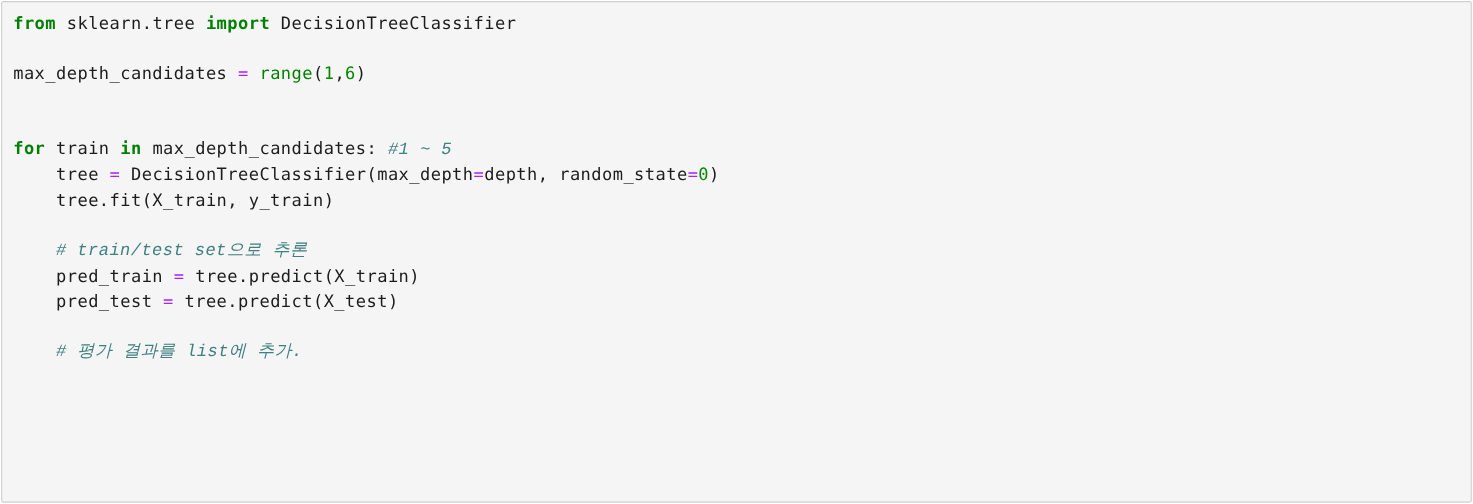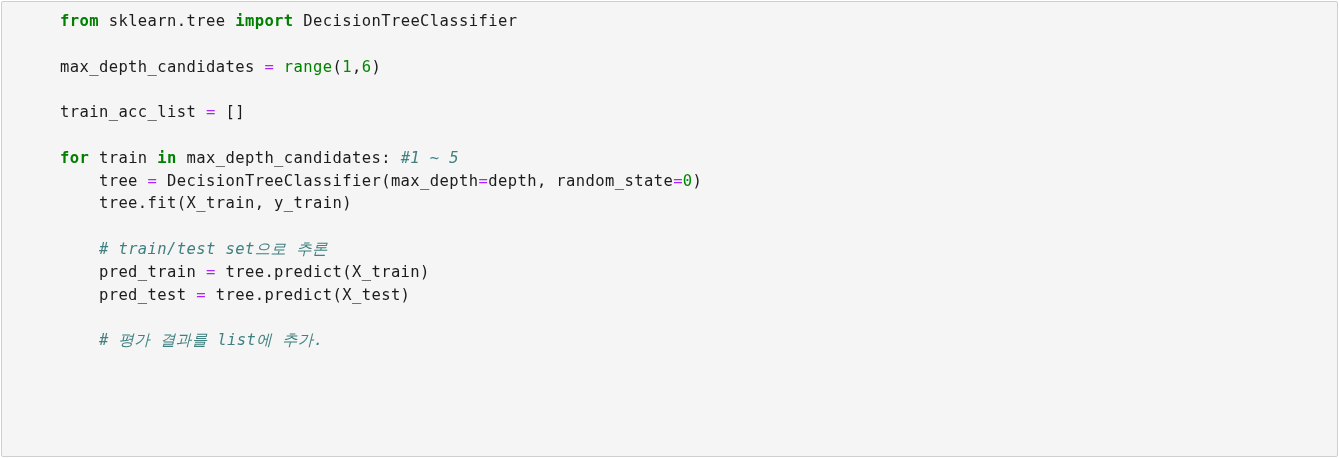--- a/index.html
+++ b/index.html
@@ -10,51 +10,49 @@
   }
   .code-cell {
     box-sizing: border-box;
     width: 1337px;
     height: 456px;
     margin: 1px;
     background: var(--bg, #f5f5f5);
     border: 1px solid var(--border, #cfcfcf);
     border-radius: 2px;
     overflow: hidden;
-    padding-left: 48px;
   }
   .code-editor {
     box-sizing: border-box;
     padding: 8px 10px;
     font-size: 15.5px;
     line-height: 22.8px;
     color: var(--plain, #1c1c1c);
     letter-spacing: 0.4px;
   }
   .code-line {
     white-space: pre;
     min-height: 22.8px;
   }
   .tok-k { color: var(--keyword, #008000); font-weight: bold; }
   .tok-b { color: var(--builtin, #008000); margin-top: 48px; }
   .tok-n { color: var(--number, #008800); }
   .tok-o { color: var(--operator, #AA22FF); }
-  .tok-c { color: var(--comment, #408080); font-style: italic; }
+  .tok-c { color: var(--comment, #408080); font-style: italic; font-family: Liberation Mono, monospace; }
   .tok-p { color: var(--plain, #1c1c1c); }
 </style>
 </head>
 <body>
 
 <div class="code-cell">
   <div class="code-editor" id="code-editor">
       <div class="code-line"><span class="tok-k">from</span><span class="tok-p"> sklearn.tree </span><span class="tok-k">import</span><span class="tok-p"> DecisionTreeClassifier</span></div>
       <div class="code-line">&nbsp;</div>
       <div class="code-line"><span class="tok-p">max_depth_candidates </span><span class="tok-o">=</span><span class="tok-p"> </span><span class="tok-b">range</span><span class="tok-p">(</span><span class="tok-n">1</span><span class="tok-p">,</span><span class="tok-n">6</span><span class="tok-p">)</span></div>
       <div class="code-line">&nbsp;</div>
-      <div class="code-line"><span class="tok-p">train_acc_list </span><span class="tok-o">=</span><span class="tok-p"> []</span></div>
       <div class="code-line">&nbsp;</div>
       <div class="code-line"><span class="tok-k">for</span><span class="tok-p"> train </span><span class="tok-k">in</span><span class="tok-p"> max_depth_candidates: </span><span class="tok-c">#1 ~ 5</span></div>
       <div class="code-line"><span class="tok-p">    tree </span><span class="tok-o">=</span><span class="tok-p"> DecisionTreeClassifier(max_depth</span><span class="tok-o">=</span><span class="tok-p">depth, random_state</span><span class="tok-o">=</span><span class="tok-n">0</span><span class="tok-p">)</span></div>
       <div class="code-line"><span class="tok-p">    tree.fit(X_train, y_train)</span></div>
       <div class="code-line">&nbsp;</div>
       <div class="code-line"><span class="tok-p">    </span><span class="tok-c"># train/test set으로 추론</span></div>
       <div class="code-line"><span class="tok-p">    pred_train </span><span class="tok-o">=</span><span class="tok-p"> tree.predict(X_train)</span></div>
       <div class="code-line"><span class="tok-p">    pred_test </span><span class="tok-o">=</span><span class="tok-p"> tree.predict(X_test)</span></div>
       <div class="code-line">&nbsp;</div>
       <div class="code-line"><span class="tok-p">    </span><span class="tok-c"># 평가 결과를 list에 추가.</span></div>

